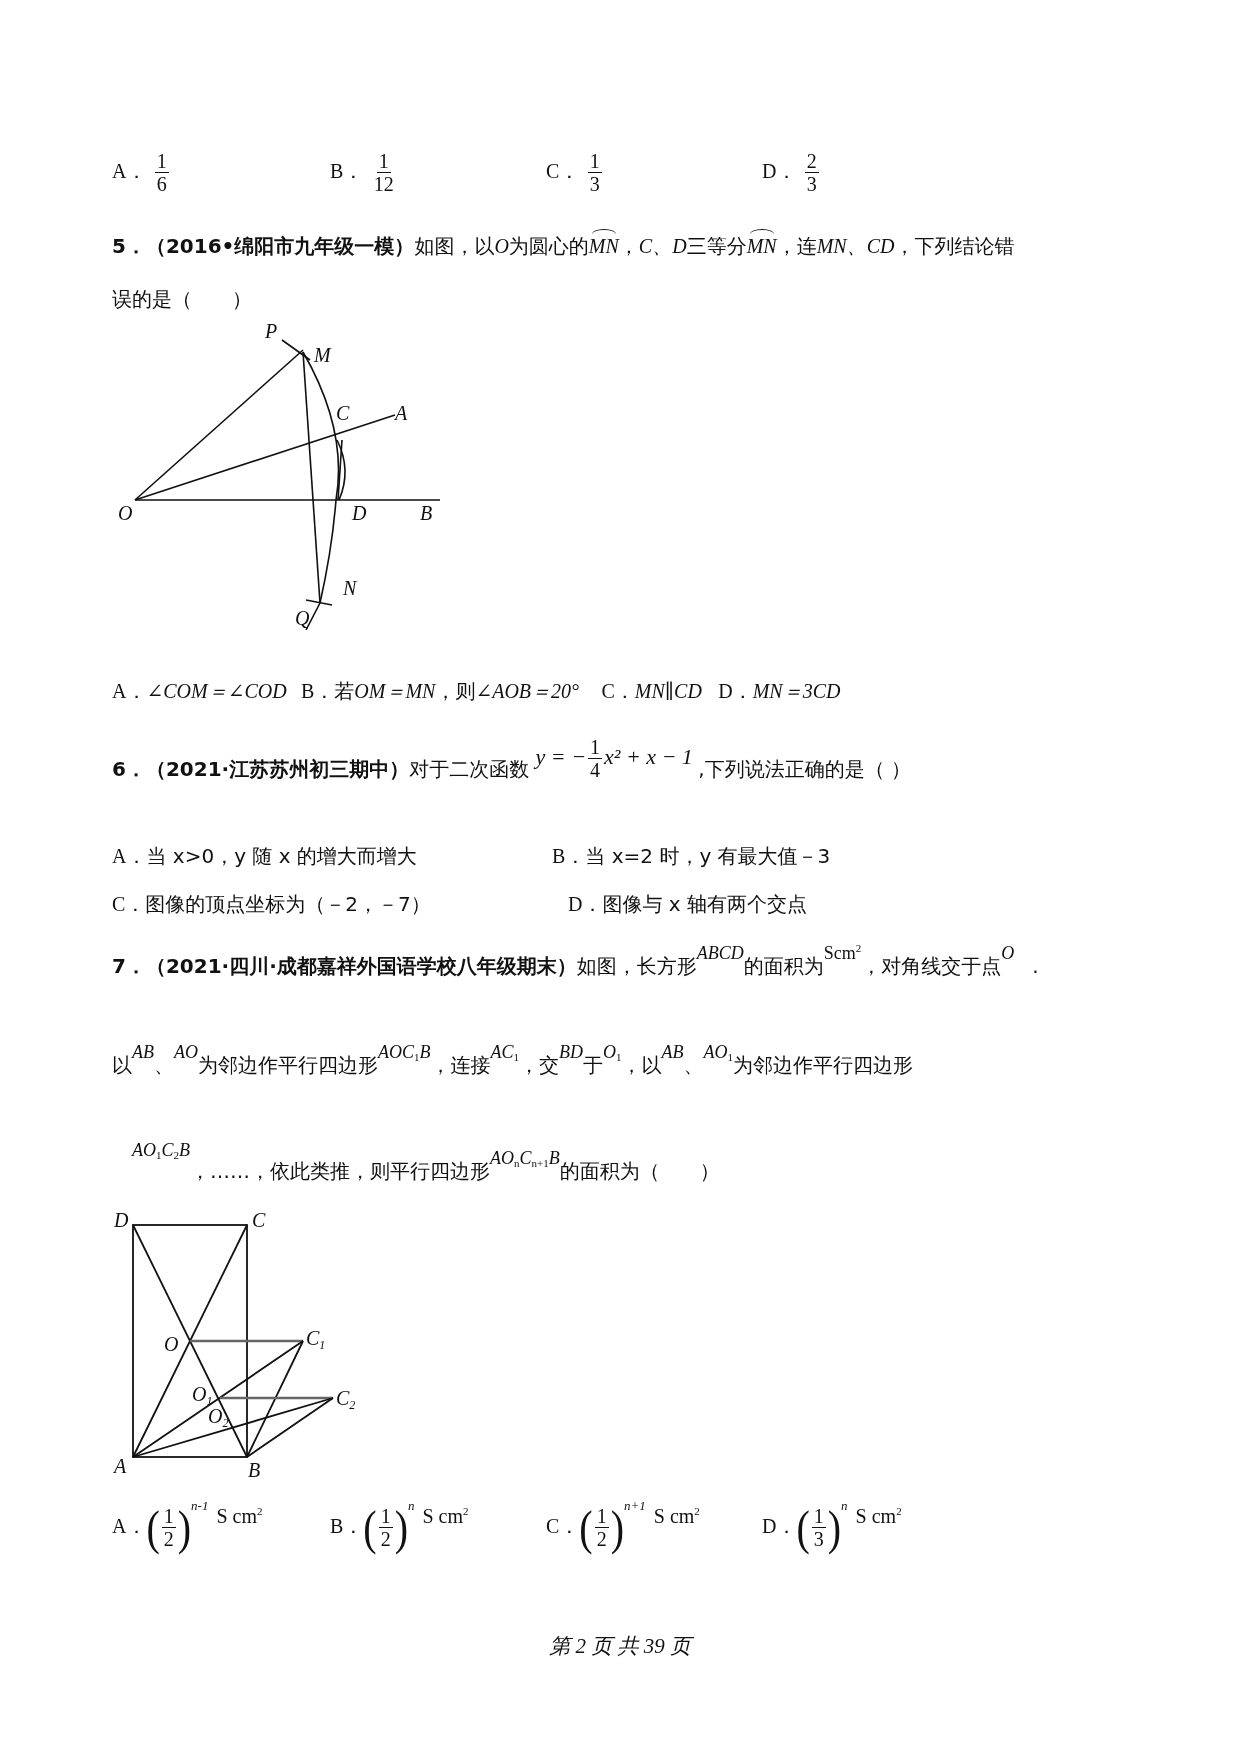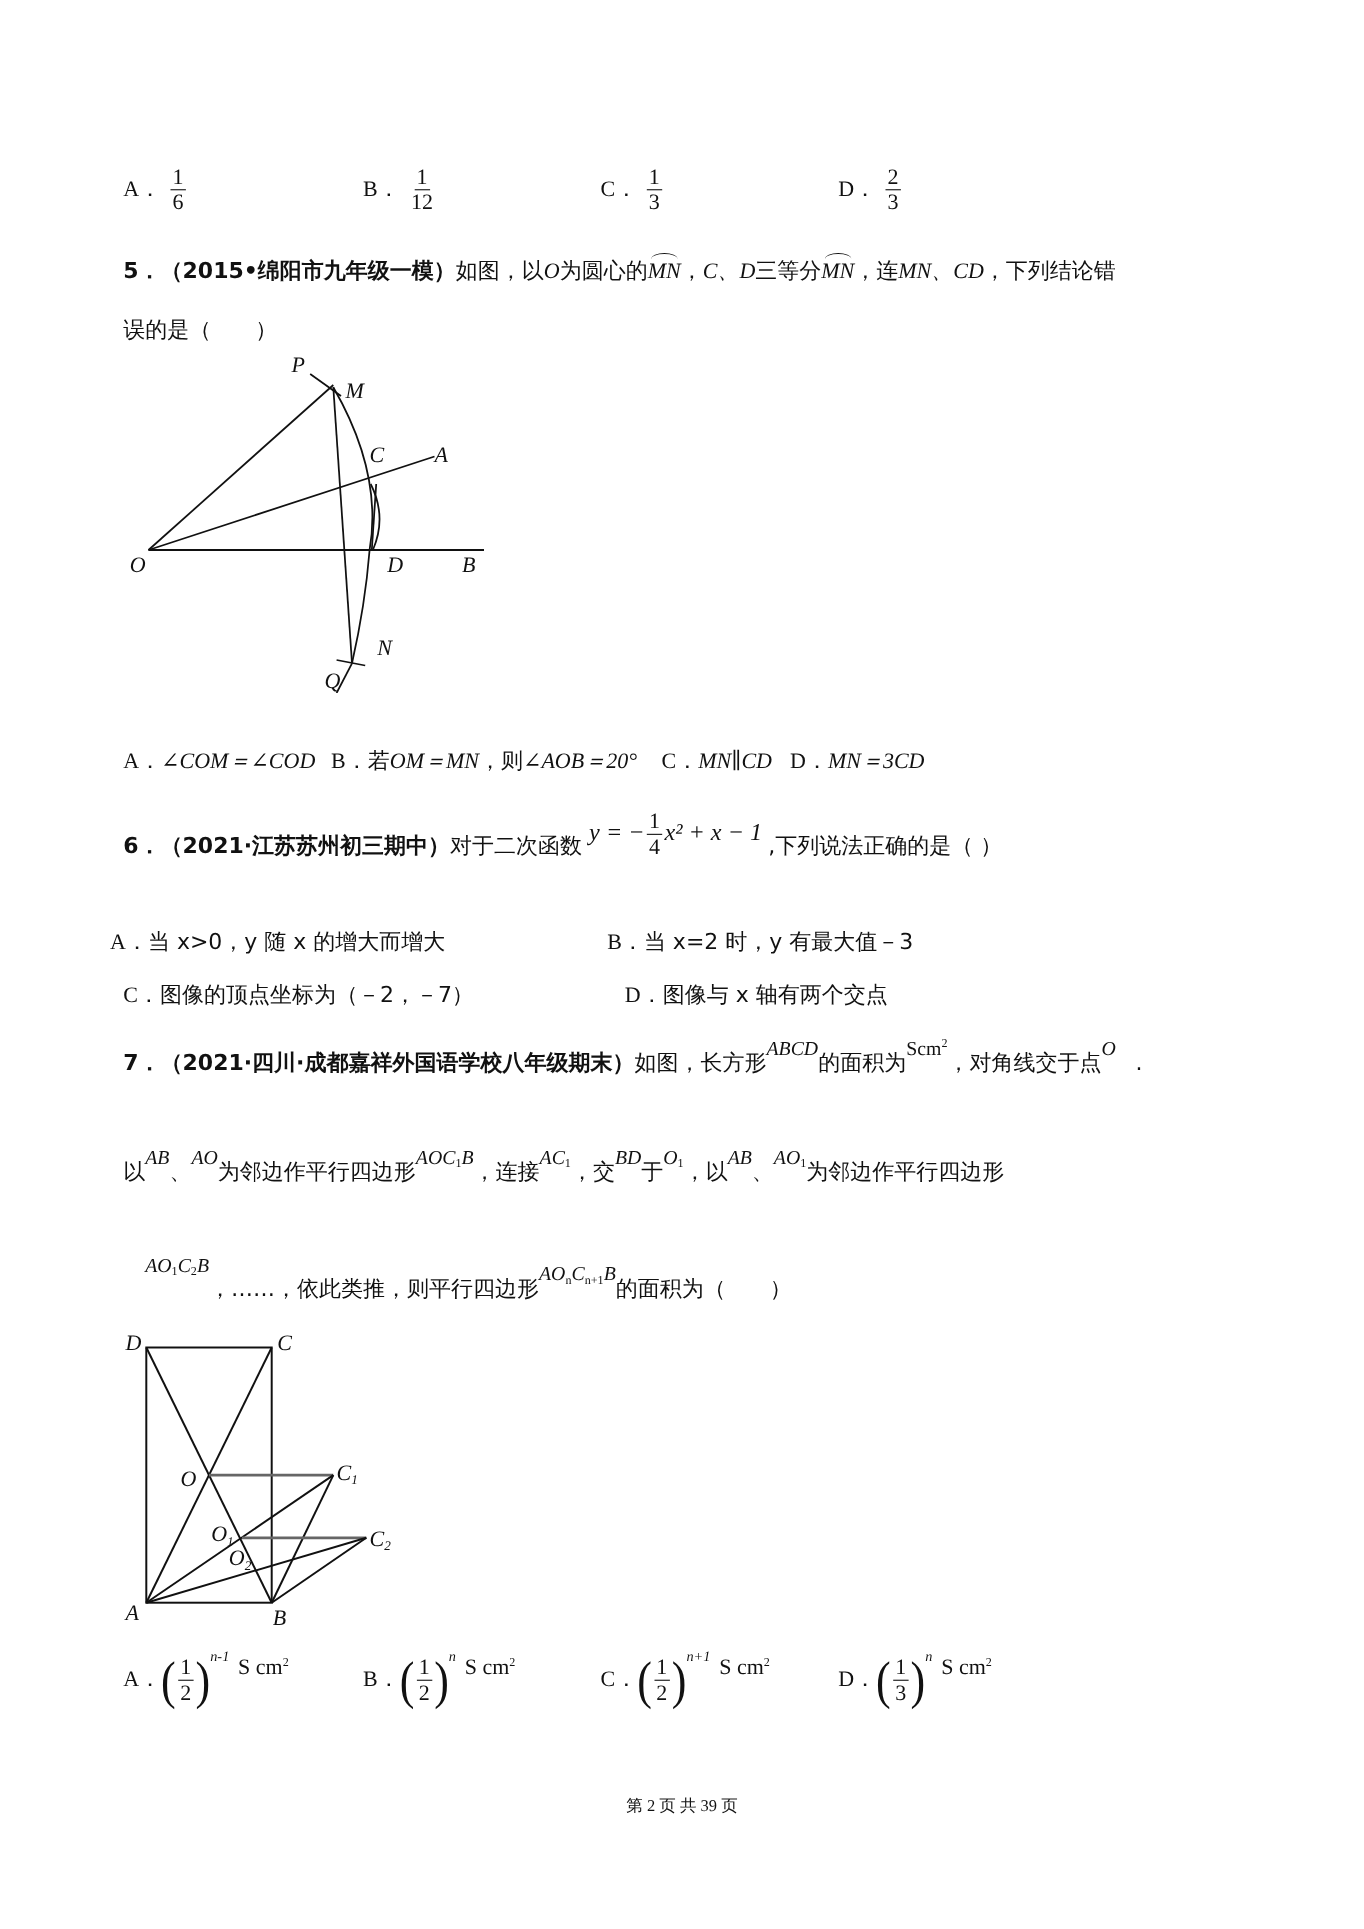--- a/index.html
+++ b/index.html
@@ -53,21 +53,21 @@
   <div class="abs" style="left:762px; top:150px;">
     <span class="opt-label">D．</span>
     <span class="frac">
         <span class="num">2</span>
         <span class="den">3</span>
       </span>
   </div>
 </div>
 
 <div class="abs" style="left:112px; top:233px;">
-  <span class="bold">5．</span><span class="bold">（2015•绵阳市九年级一模）</span><span>如图，以</span><span class="it">O</span><span>为圆心的</span><span class="it arc">MN</span><span>，</span><span class="it">C、D</span><span>三等分</span><span class="it arc">MN</span><span>，连</span><span class="it">MN、CD</span><span>，下列结论错</span>
+  <span class="bold">5．</span><span class="bold">（2016•绵阳市九年级一模）</span><span>如图，以</span><span class="it">O</span><span>为圆心的</span><span class="it arc">MN</span><span>，</span><span class="it">C、D</span><span>三等分</span><span class="it arc">MN</span><span>，连</span><span class="it">MN、CD</span><span>，下列结论错</span>
 </div>
 <div class="abs" style="left:112px; top:286px;">误的是（　　）</div>
 
 <svg class="abs" style="left:110px; top:320px;" width="350" height="310" viewBox="0 0 350 310">
   <g stroke="#111" stroke-width="1.6" fill="none">
     <line x1="25" y1="180" x2="330" y2="180"></line>
     <line x1="25" y1="180" x2="193" y2="30"></line>
     <line x1="25" y1="180" x2="285" y2="95"></line>
     <line x1="172" y1="20" x2="200" y2="40"></line>
     <path d="M193,32 Q238,110 226,180 Q222,230 210,283"></path>
@@ -99,21 +99,21 @@
 
 <div class="abs" style="left:112px; top:748px;">
   <span class="bold">6．</span><span class="bold">（2021·江苏苏州初三期中）</span><span>对于二次函数</span>
   <span style="font-family:'Liberation Serif',serif; font-size:22px; position:relative; top:-12px;">
     <span class="it">y = −</span><span class="frac">
         <span class="num">1</span>
         <span class="den">4</span>
       </span><span class="it">x² + x − 1</span>
   </span><span>,下列说法正确的是（ ）</span>
 </div>
-<div class="abs" style="left:100px; top:843px;"><span class="opt-label">A．</span><span>当 x&gt;0，y 随 x 的增大而增大</span></div>
+<div class="abs" style="left:112px; top:843px;"><span class="opt-label">A．</span><span>当 x&gt;0，y 随 x 的增大而增大</span></div>
 <div class="abs" style="left:552px; top:843px;"><span class="opt-label">B．</span><span>当 x=2 时，y 有最大值－3</span></div>
 <div class="abs" style="left:112px; top:891px;"><span class="opt-label">C．</span><span>图像的顶点坐标为（－2，－7）</span></div>
 <div class="abs" style="left:568px; top:891px;"><span class="opt-label">D．</span><span>图像与 x 轴有两个交点</span></div>
 
 <div class="abs" style="left:112px; top:953px;">
   <span class="bold">7．</span><span class="bold">（2021·四川·成都嘉祥外国语学校八年级期末）</span><span>如图，长方形</span><span class="small-math">ABCD</span><span>的面积为</span><span class="small-math" style="font-style:normal;"><span>Scm</span><sup class="s">2</sup></span><span>，对角线交于点</span><span class="small-math">O</span><span style="margin-left:18px;">.</span>
 </div>
 
 <div class="abs" style="left:112px; top:1052px;">
   <span>以</span><span class="small-math">AB</span><span>、</span><span class="small-math">AO</span><span>为邻边作平行四边形</span><span class="small-math"><span>AOC</span><sub class="s">1</sub><span>B</span></span><span>，连接</span><span class="small-math"><span>AC</span><sub class="s">1</sub></span><span>，交</span><span class="small-math">BD</span><span>于</span><span class="small-math"><span>O</span><sub class="s">1</sub></span><span>，以</span><span class="small-math">AB</span><span>、</span><span class="small-math"><span>AO</span><sub class="s">1</sub></span><span>为邻边作平行四边形</span>
@@ -196,13 +196,13 @@
           <span class="num">1</span>
           <span class="den">3</span>
         </span>
         <span class="big-paren">)</span>
         <span class="exp">n</span>
       </span>
     <span class="serif" style="margin-left:8px; position:relative; top:-22px;"><span>S cm</span><sup class="s">2</sup></span>
   </div>
 </div>
 
-<div class="abs serif" style="left:0; width:1240px; text-align:center; top:1632px; font-size:15px;">第 2 页 共 39 页</div>
+<div class="abs serif" style="left:0; width:1240px; text-align:center; top:1632px; font-size:21px;font-style:italic;">第 2 页 共 39 页</div>
 
 </body></html>

